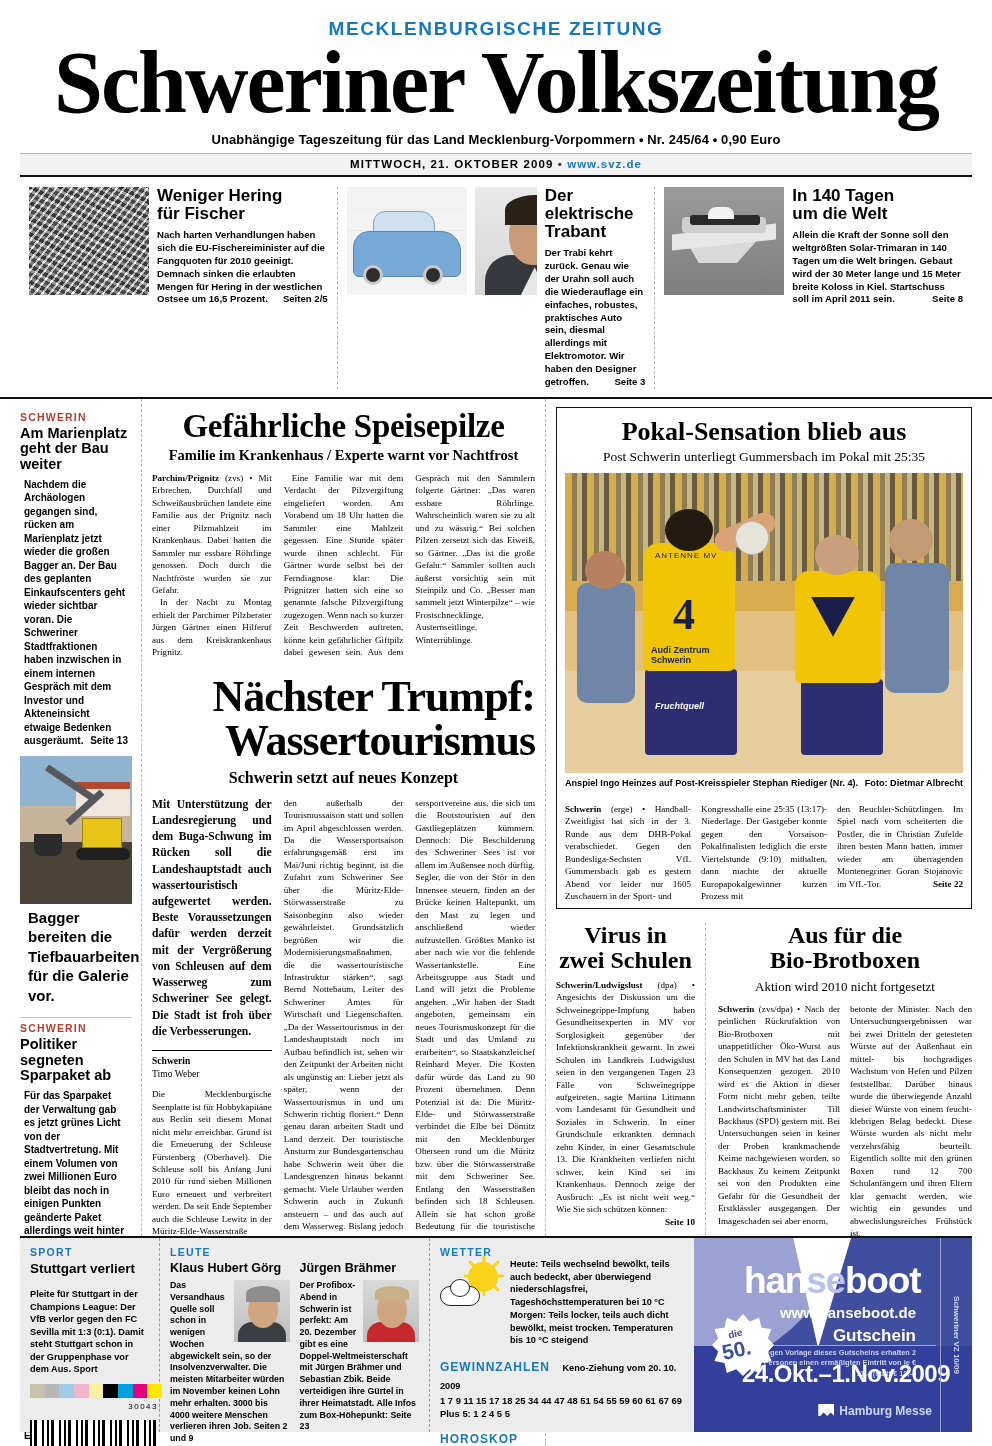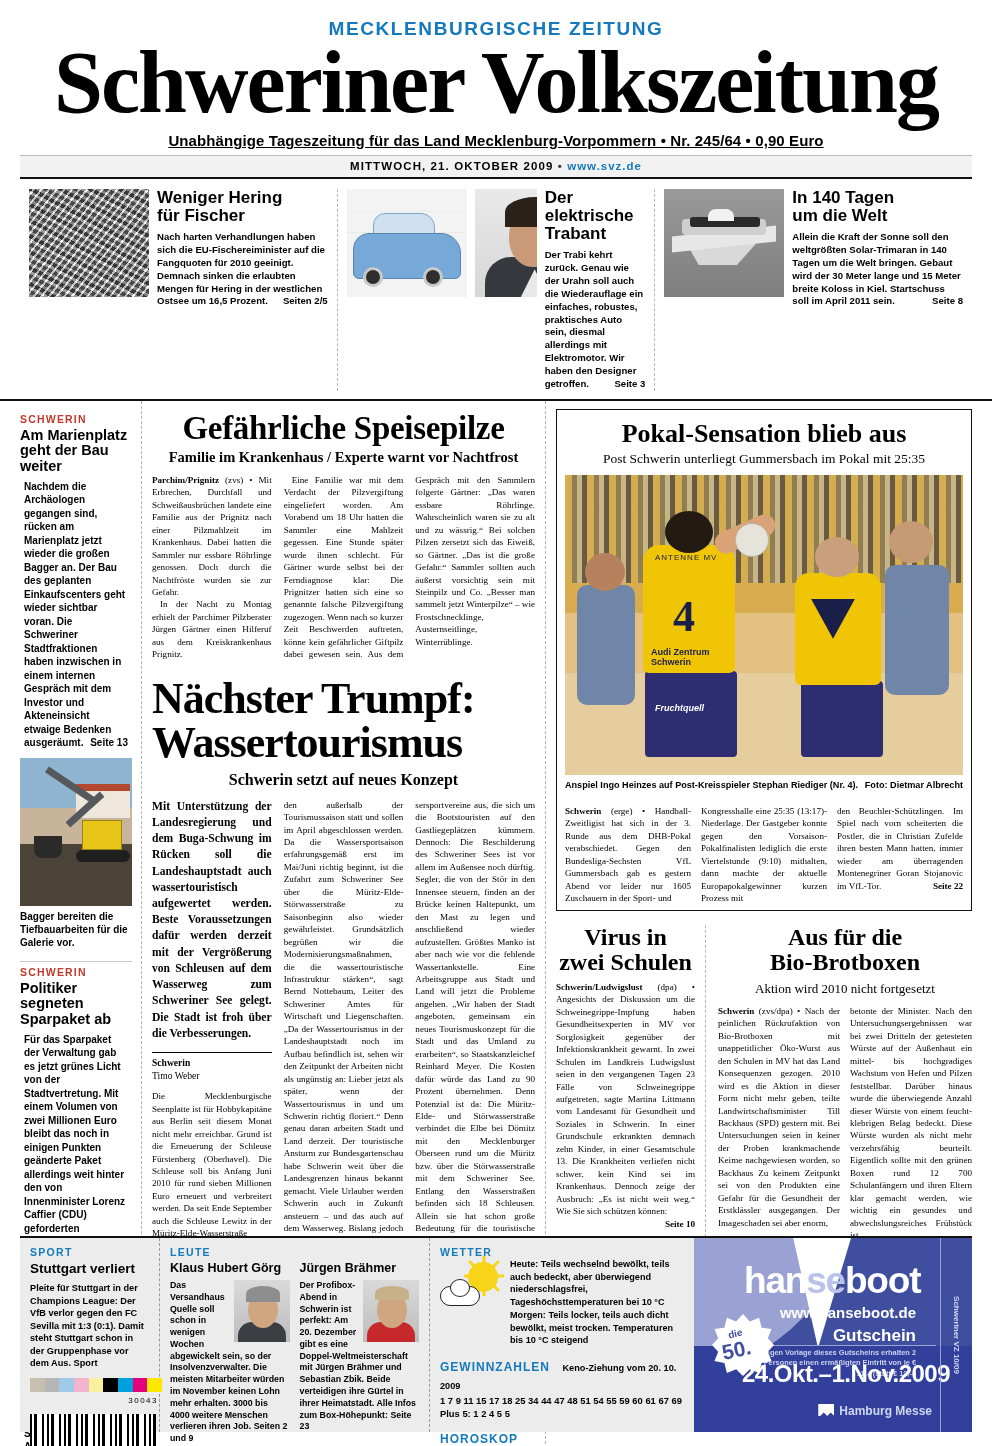--- a/index.html
+++ b/index.html
@@ -17,21 +17,21 @@
   .masthead { padding: 18px 20px 0 20px; text-align:center; }
   .mz-line {
     color:#1479bd; font-weight:bold; font-size:19px;
     letter-spacing:1.6px; margin-bottom:-2px;
   }
   .logo {
     font-family:"Liberation Serif", serif;
     font-weight:bold; font-size:88px; line-height:0.98;
     letter-spacing:-2px; margin:2px 0 0 0; white-space:nowrap;
   }
-  .subline { font-size:15px; font-weight:bold; margin-top:6px; letter-spacing:.1px;text-decoration:underline;}
+  .subline { font-size:13px; font-weight:bold; margin-top:6px; letter-spacing:.1px;}
   .daterow {
     margin-top:6px; border-top:1px solid #bbb; border-bottom:2px solid #111;
     background:#f2f2f2; padding:4px 0 5px 0;
     font-size:11.5px; font-weight:bold; letter-spacing:1.1px;
   }
   .daterow .url { color:#1479bd; letter-spacing:1px; }
   .daterow .dot { color:#333; }
 
   
   .teasers {
@@ -102,34 +102,34 @@
   .lrule { border-top:1px solid #c9c9c9; margin:12px 0 0 0; }
 
   .digger-photo { width:100%; height:148px; margin:8px 0 4px 0; position:relative; overflow:hidden;
     background:linear-gradient(#8fb4d0 0 34%, #c7b49a 34% 58%, #4b4238 58% 100%); }
   .digger-photo .bldg{position:absolute;right:2px;top:26px;width:54px;height:34px;background:#efe7dc;border-top:7px solid #b4482f;}
   .digger-photo .arm{position:absolute;left:22px;top:24px;width:58px;height:7px;background:#55585c;transform:rotate(34deg);}
   .digger-photo .arm2{position:absolute;left:42px;top:48px;width:46px;height:7px;background:#55585c;transform:rotate(-42deg);}
   .digger-photo .cab{position:absolute;left:62px;top:62px;width:40px;height:30px;background:#e8c519;border:1px solid #9b8410;}
   .digger-photo .bucket{position:absolute;left:14px;top:78px;width:28px;height:22px;background:#2b2b2b;border-radius:0 0 8px 8px;}
   .digger-photo .track{position:absolute;left:56px;top:92px;width:54px;height:12px;background:#1f1f1f;border-radius:6px;}
-  .cap { font-size:10px; font-weight:bold; line-height:1.3; margin:4px 0 0 0; }
+  .cap { font-size:15px; font-weight:bold; line-height:1.3; margin:4px 0 0 8px; }
 
   
   .lead-hed { font-family:"Liberation Serif", serif; font-weight:bold; text-align:center;
     font-size:33px; line-height:1.04; margin:2px 0 4px 0; letter-spacing:-0.3px;}
   .lead-sub { font-family:"Liberation Serif", serif; text-align:center; font-weight:bold;
     font-size:14.5px; margin:0 0 8px 0;}
   .cols3 { column-count:3; column-gap:12px; font-family:"Liberation Serif", serif;
     font-size:9.1px; line-height:1.37; text-align:justify; }
   .cols3 p { margin:0 0 0 0; text-indent:8px; }
   .cols3 p.first { text-indent:0; }
   .dateline { font-weight:bold; }
 
-  .big-hed { font-family:"Liberation Serif", serif; font-weight:bold; text-align:left;
+  .big-hed { font-family:"Liberation Serif", serif; font-weight:bold; text-align:right;
     font-size:44px; line-height:1.0; margin:16px 0 6px 0; letter-spacing:-1px; }
   .big-sub { font-family:"Liberation Serif", serif; text-align:center; font-weight:bold;
     font-size:16px; margin:0 0 10px 0; }
   .standfirst { font-size:11.6px; line-height:1.4; font-weight:600; margin:0 0 10px 0; }
   .byline-rule { border-top:1px solid #000; margin:6px 0 3px 0; }
   .byline-loc { font-size:9.6px; font-weight:bold; }
   .byline-name { font-family:"Liberation Serif", serif; font-size:9.6px; }
 
   .mid-flex { display:flex; gap:12px; }
   .mid-flex .c { flex:1 1 0; font-family:"Liberation Serif", serif;
@@ -189,21 +189,21 @@
   .bottom {
     position:absolute; left:20px; right:20px; bottom:14px; height:196px;
     background:#ececec; border-top:2px solid #111; display:flex;
   }
   .b-sport { width:140px; flex:0 0 140px; padding:8px 10px; border-right:1px dashed #9a9a9a;}
   .b-leute { width:270px; flex:0 0 270px; padding:8px 10px; border-right:1px dashed #9a9a9a;}
   .b-wetter{ flex:1 1 auto; padding:8px 10px; }
   .b-ad    { width:278px; flex:0 0 278px; position:relative; }
 
   .b-kicker{ color:#1479bd; font-weight:bold; font-size:10.5px; letter-spacing:1.3px; }
-  .b-hed { font-size:13.5px; font-weight:bold; margin:3px 0 6px 0; }
+  .b-hed { font-size:13.5px; font-weight:bold; margin:3px 0 12px 0; }
   .b-txt { font-size:9.2px; line-height:1.36; font-weight:600; margin:0; }
   .b-txt .page-ref{ font-weight:bold; }
 
   .colorbar{ display:flex; height:14px; margin-top:8px; width:132px;}
   .colorbar i{ flex:1 1 0; display:block;}
   .barcode{ margin-top:4px; width:128px; }
   .barcode .bars{ height:42px; width:126px; background:
     repeating-linear-gradient(90deg,#000 0 2px,#fff 2px 4px,#000 4px 7px,#fff 7px 12px,#000 12px 14px,#fff 14px 17px);}
   .barcode .num-top{ font-size:8px; text-align:right; margin-bottom:9px; letter-spacing:1.5px;}
 

